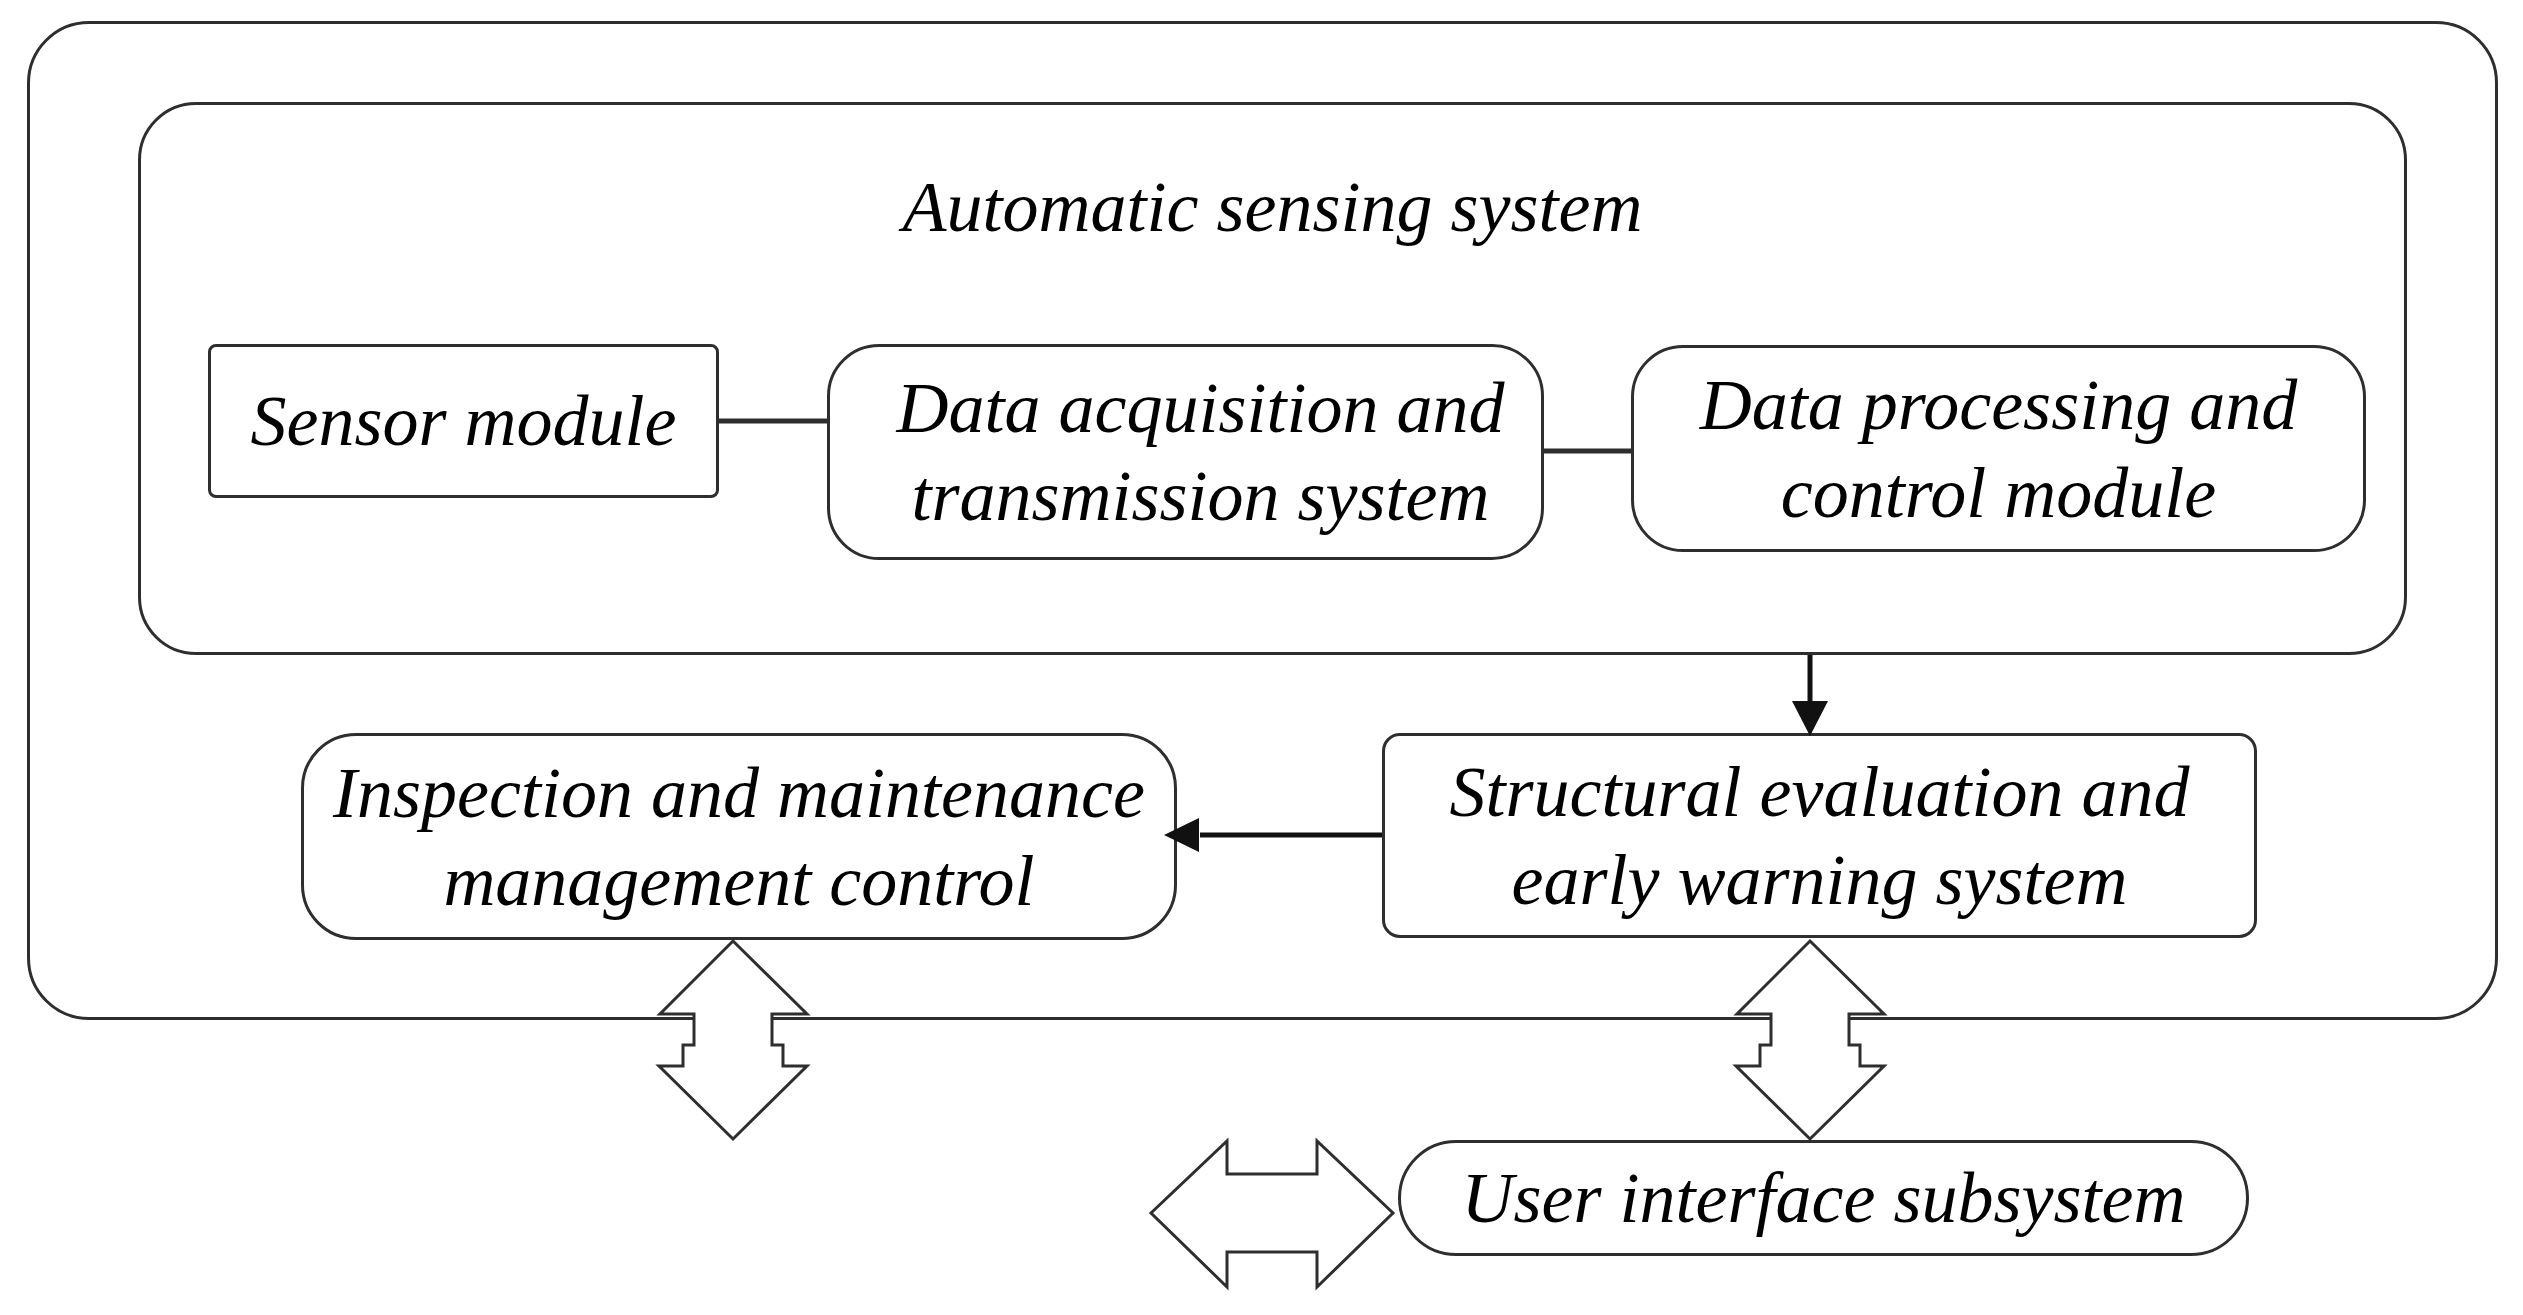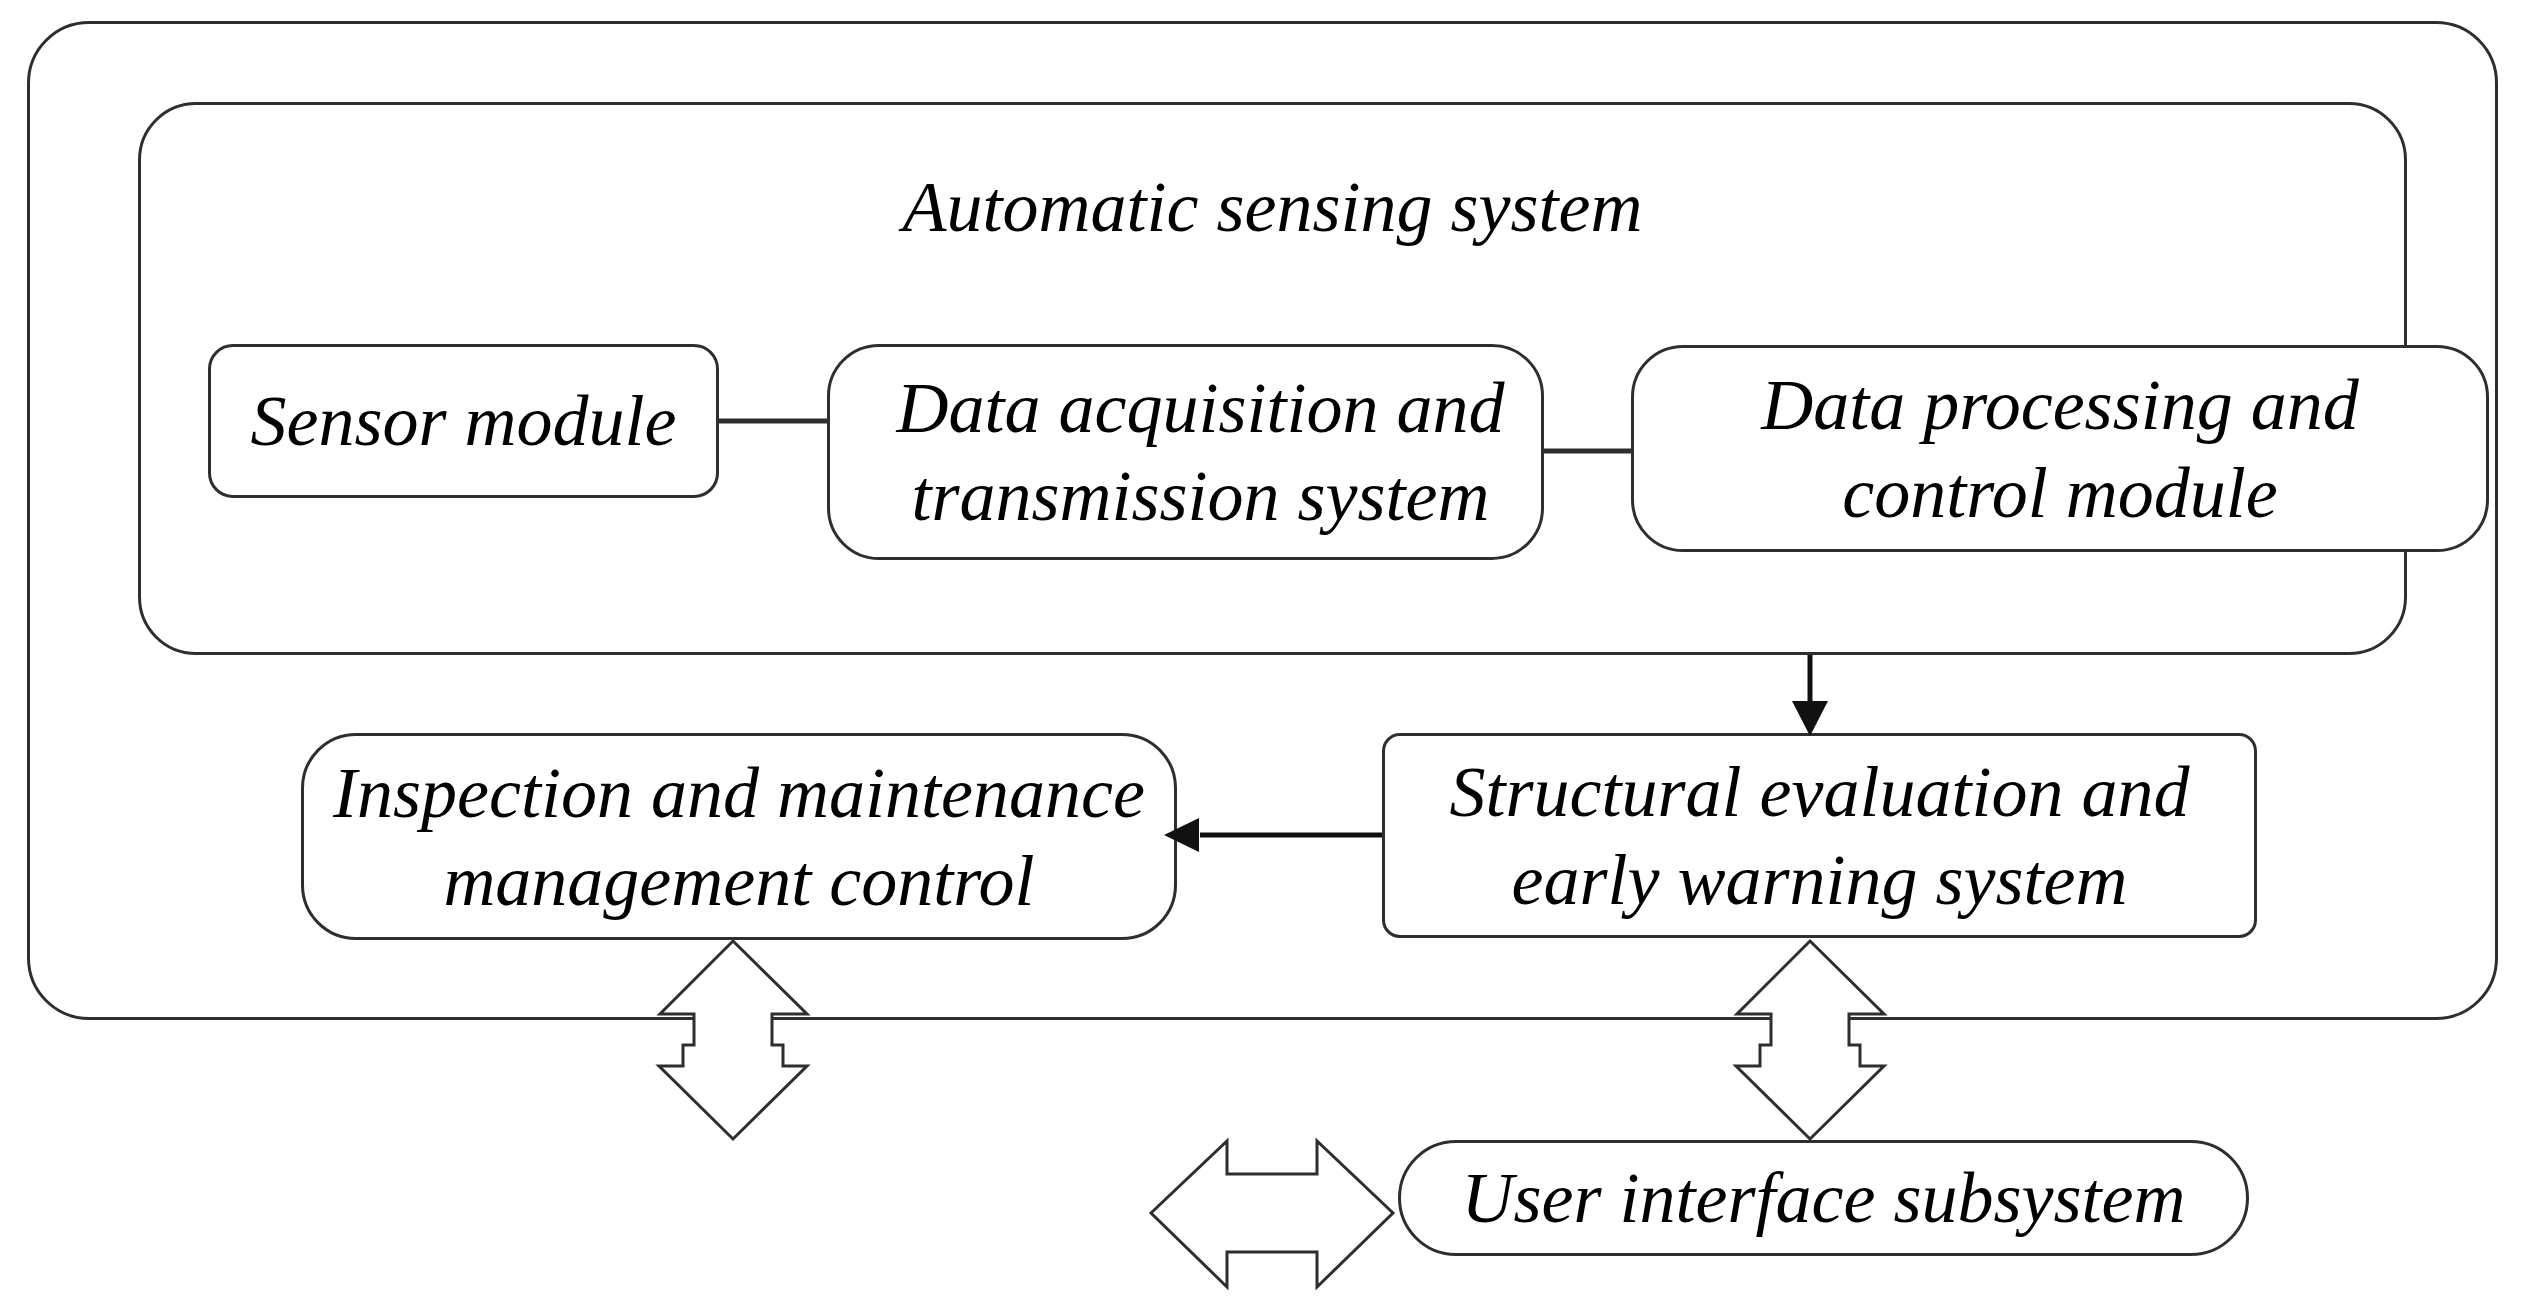--- a/index.html
+++ b/index.html
@@ -65,34 +65,34 @@
 <body>
 
 <div class="canvas">
 
   <div class="boundary" style="left:27px; top:21px; width:2471px; height:999px; border-radius:62px;"></div>
 
   <div class="boundary" style="left:138px; top:102px; width:2269px; height:553px; border-radius:58px;"></div>
 
   <div class="diagram-title">Automatic sensing system</div>
 
-  <div class="node" style="left:208px; top:344px; width:511px; height:154px; border-radius:25px;">
+  <div class="node" style="left:208px; top:344px; width:511px; height:154px; border-radius:8px;">
     <div>
       <span class="ln">Sensor module</span>
     </div>
   </div>
 
   <div class="node" style="left:827px; top:344px; width:717px; height:216px; border-radius:52px;padding-left:40px;">
     <div>
       <span class="ln">Data acquisition and</span>
       <span class="ln">transmission system</span>
     </div>
   </div>
 
-  <div class="node" style="left:1631px; top:345px; width:858px; height:207px; border-radius:52px;">
+  <div class="node" style="left:1631px; top:345px; width:735px; height:207px; border-radius:52px;">
     <div>
       <span class="ln">Data processing and</span>
       <span class="ln">control module</span>
     </div>
   </div>
 
   <div class="node" style="left:301px; top:733px; width:876px; height:207px; border-radius:55px;">
     <div>
       <span class="ln">Inspection and maintenance</span>
       <span class="ln">management control</span>

